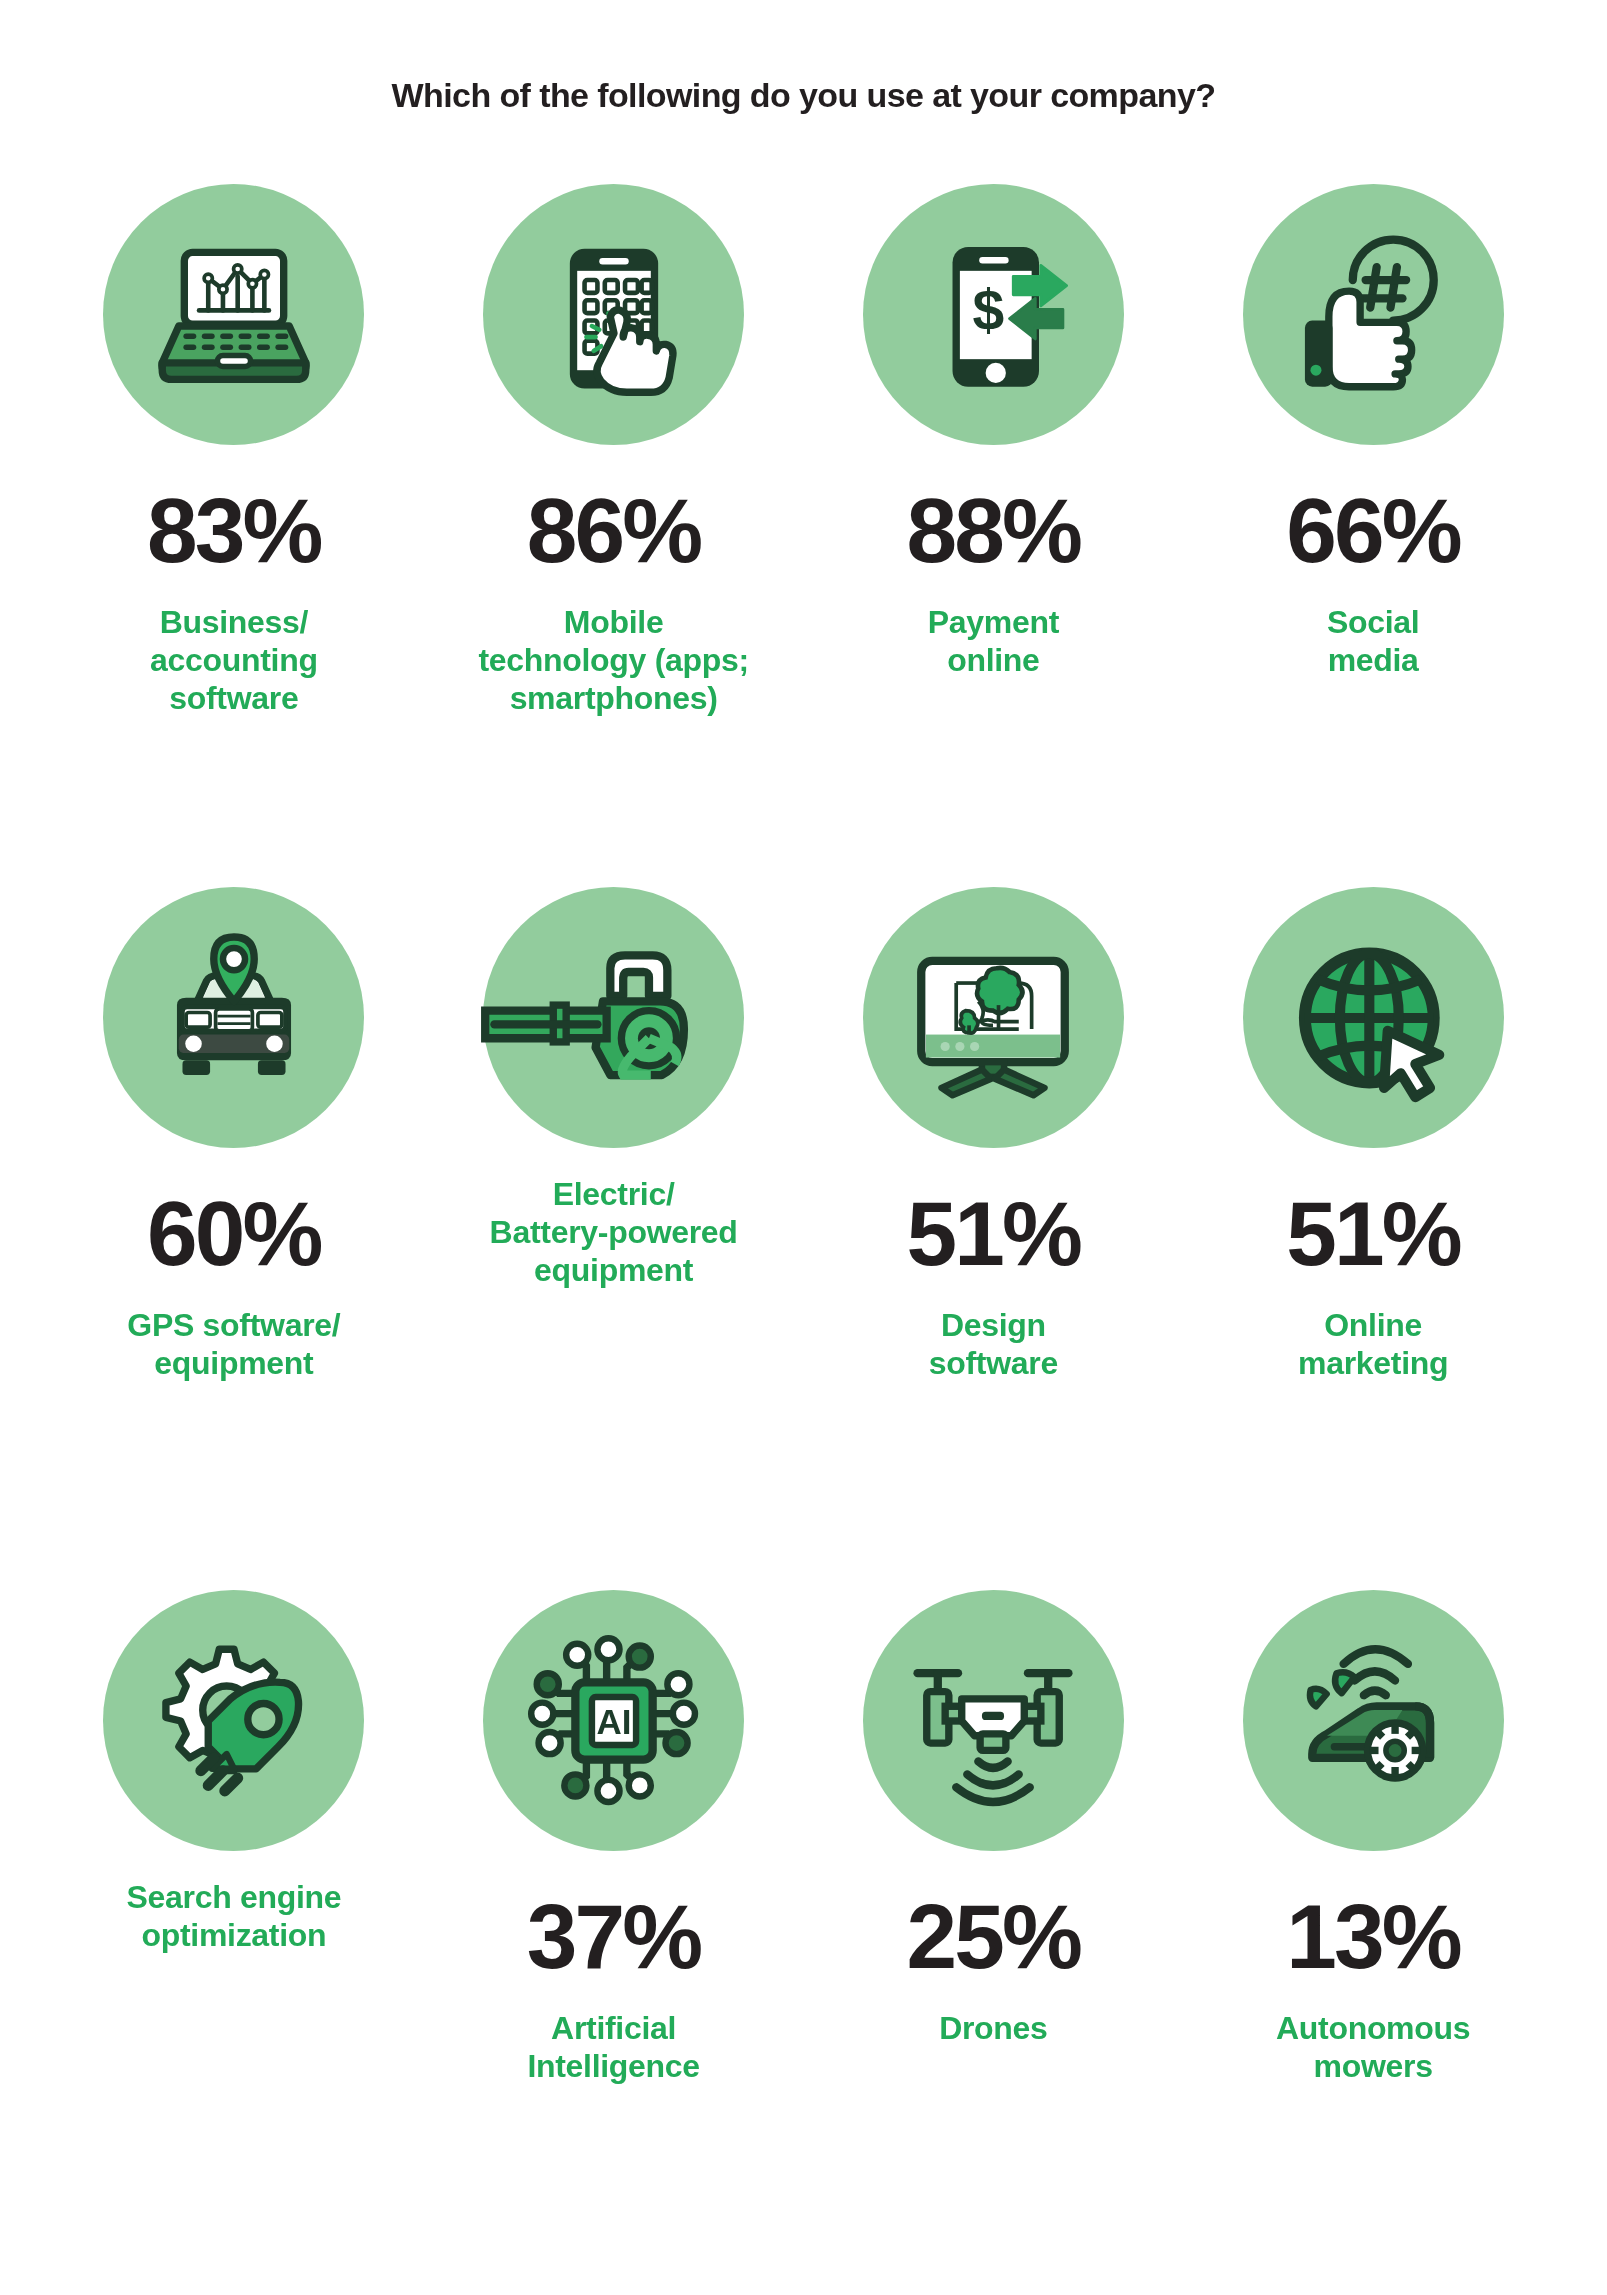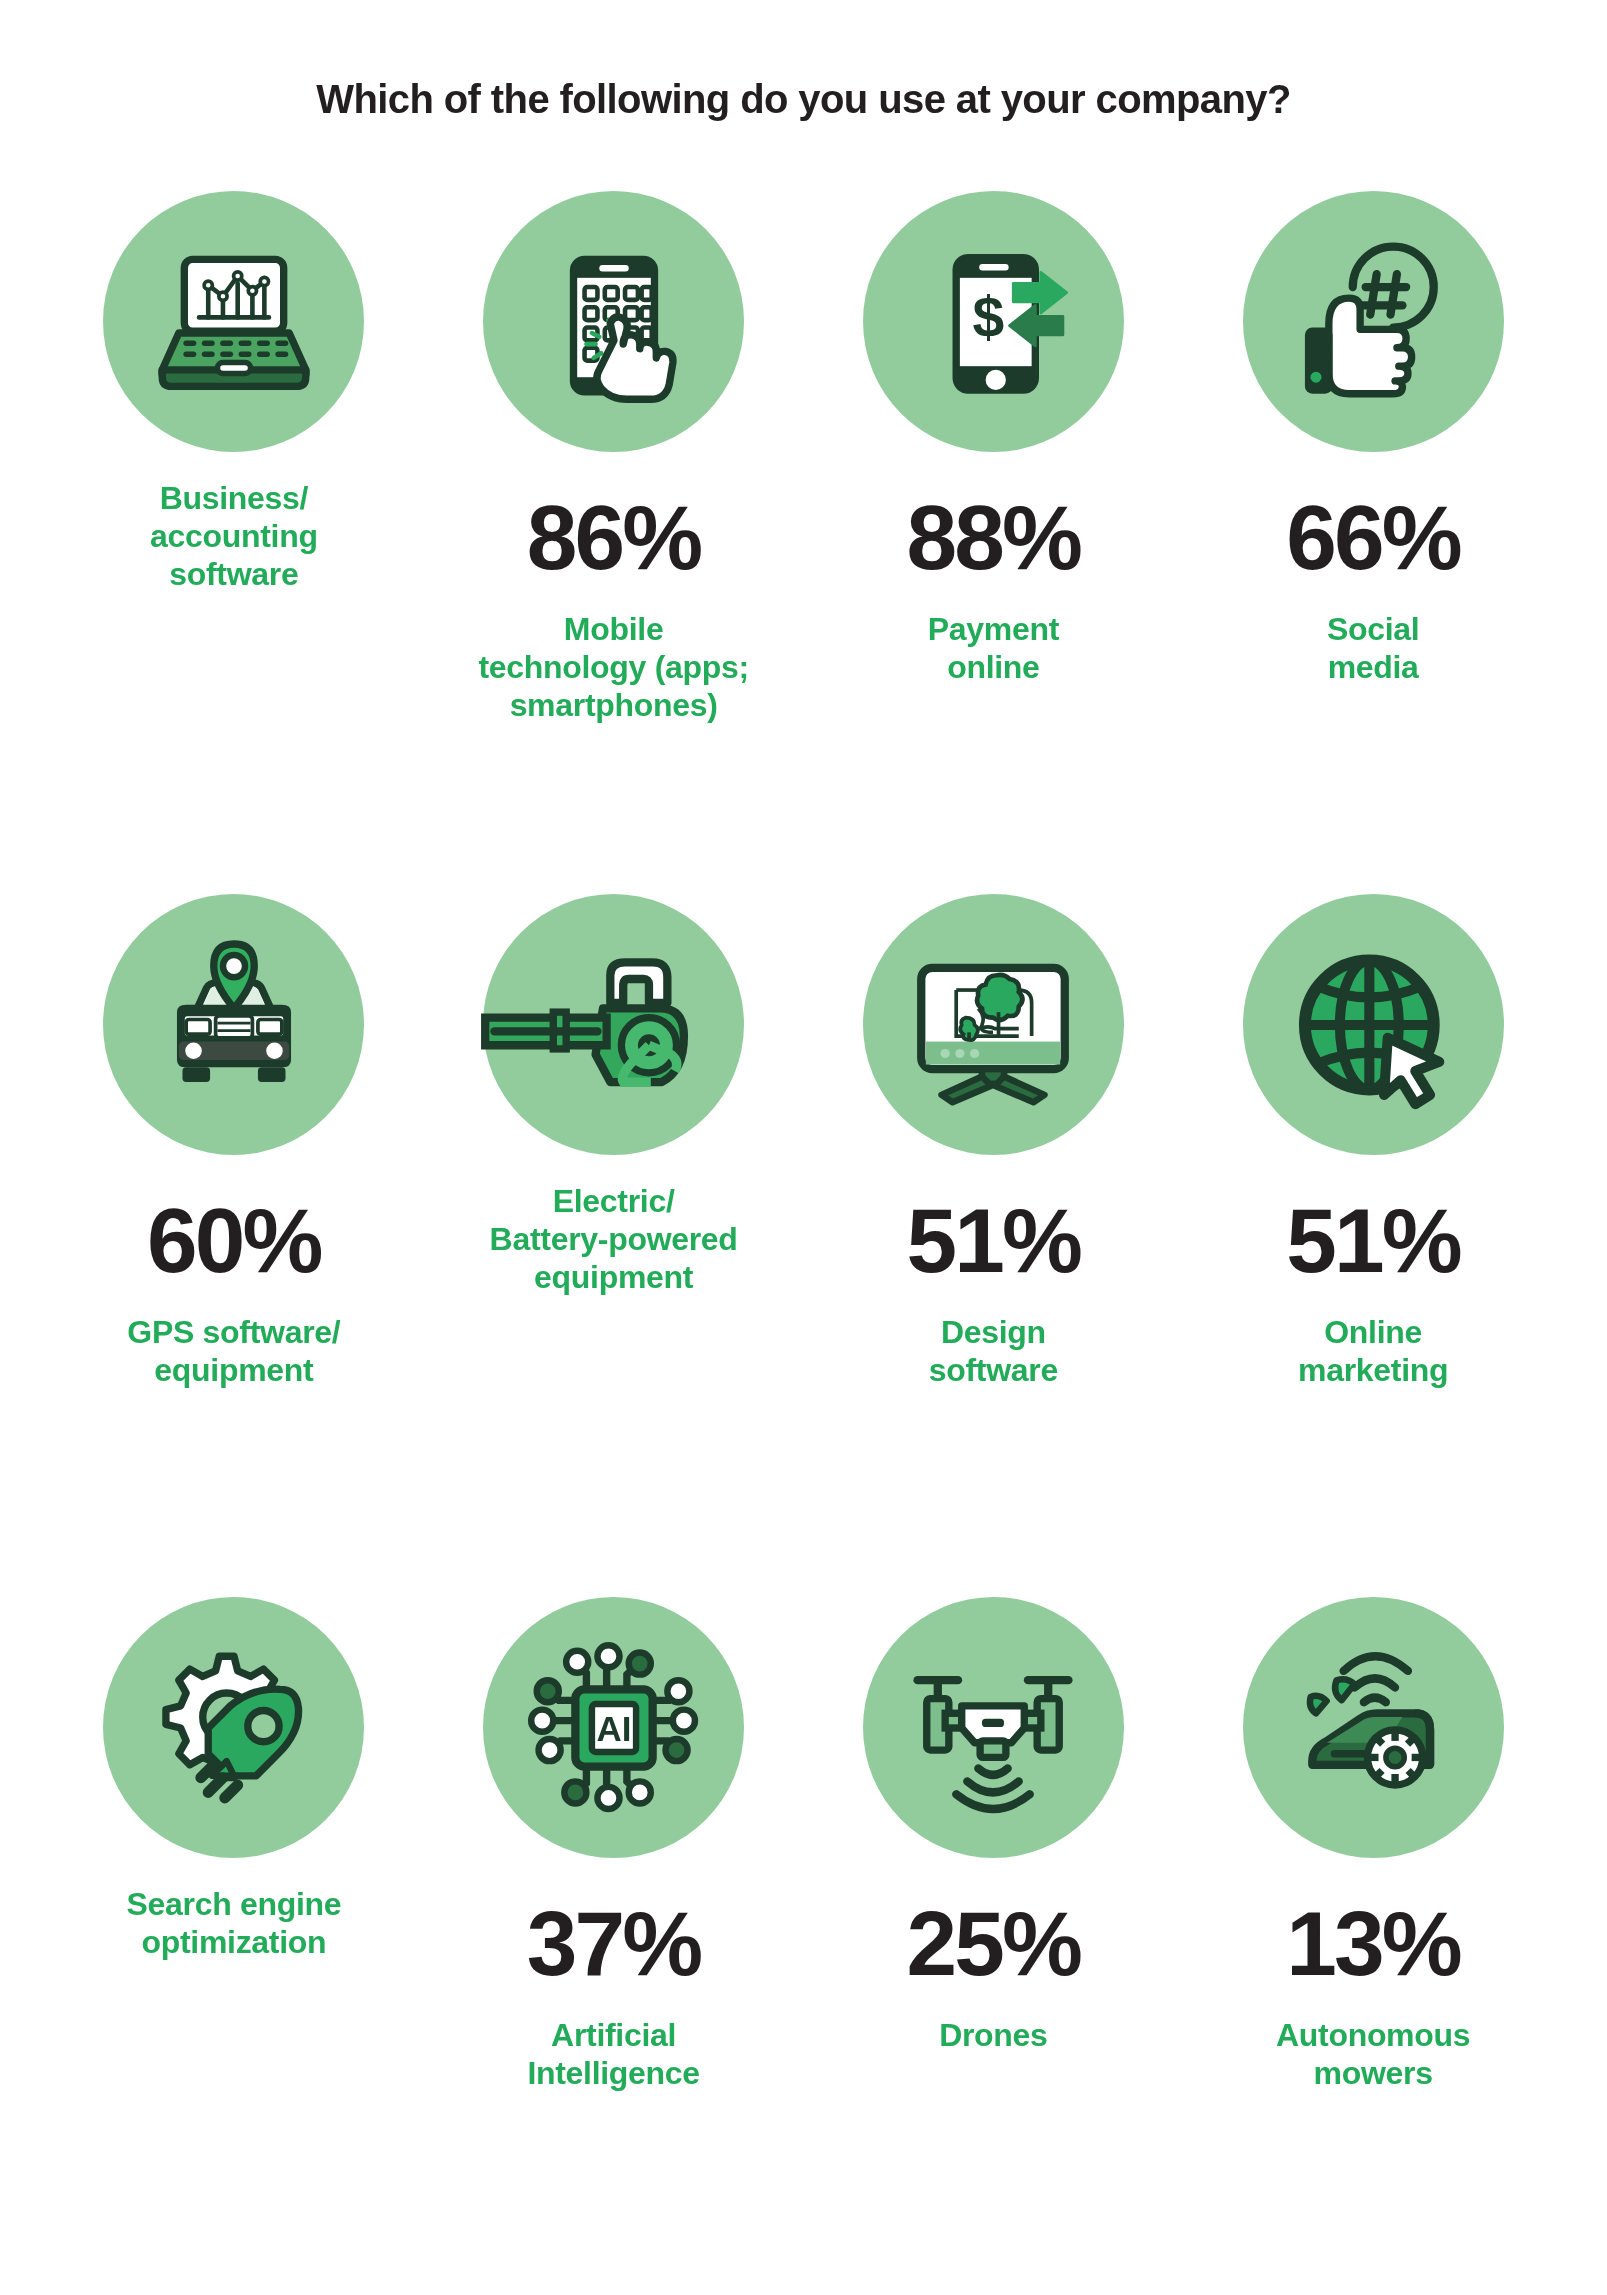--- a/index.html
+++ b/index.html
@@ -17,21 +17,21 @@
   .page {
     width: 1607px;
     height: 2296px;
     box-sizing: border-box;
     padding: 0;
     position: relative;
     background: #ffffff;
   }
   .title {
     text-align: center;
-    font-size: 40px;
+    font-size: 34px;
     font-weight: 700;
     color: #231f20;
     letter-spacing: -0.6px;
     padding-top: 77px;
     line-height: 1.1;
   }
   .grid {
     margin-top: 70px;
     display: grid;
     grid-template-columns: repeat(4, 1fr);
@@ -128,20 +128,21 @@
                 <rect x="65" y="132" width="14" height="6" rx="3"></rect>
               <rect x="85" y="132" width="14" height="6" rx="3"></rect>
                 <rect x="105" y="132" width="14" height="6" rx="3"></rect>
               <rect x="125" y="132" width="14" height="6" rx="3"></rect>
                 <rect x="145" y="132" width="14" height="6" rx="3"></rect>
             </g>
             <rect x="82" y="144" width="36" height="12" rx="6" fill="#ffffff" stroke="#1d3b2a" stroke-width="6"></rect>
           </svg>
         </span>
       </div>
+      <div class="pct">83%</div>
       <div class="label">Business/<br>accounting<br>software</div>
     </div>
 
     <div class="cell">
       <div class="icon-circle">
         <span>
           <svg viewBox="0 0 200 200" xmlns="http://www.w3.org/2000/svg">
             <rect x="52" y="28" width="96" height="152" rx="16" fill="#1d3b2a"></rect>
             <rect x="60" y="52" width="80" height="108" fill="#ffffff"></rect>
             <rect x="84" y="38" width="32" height="7" rx="3.5" fill="#ffffff"></rect>

